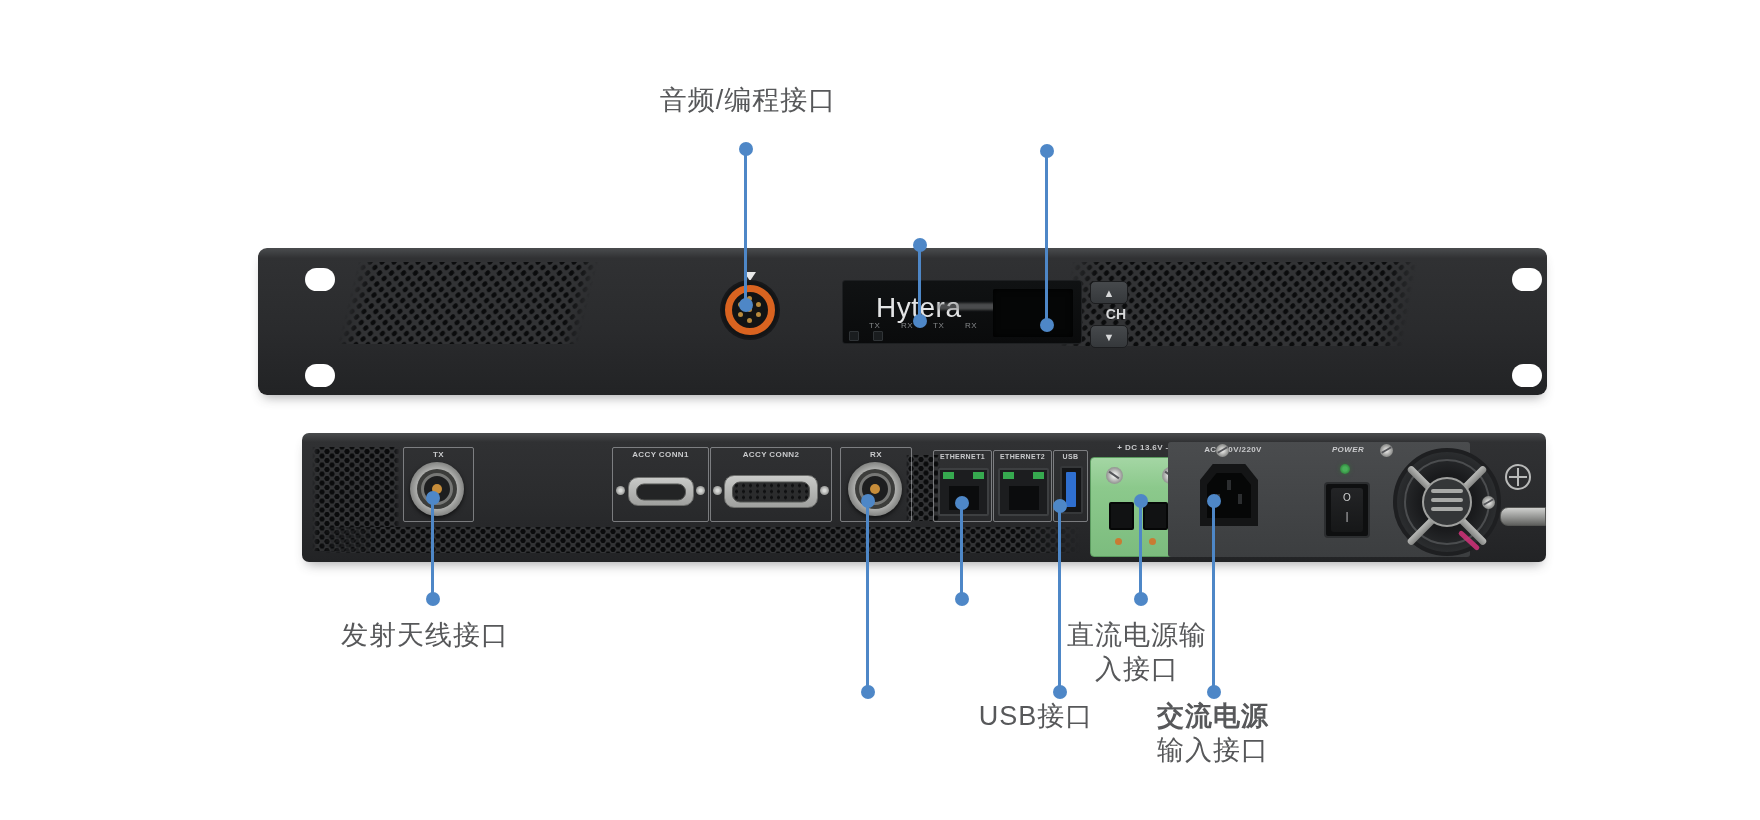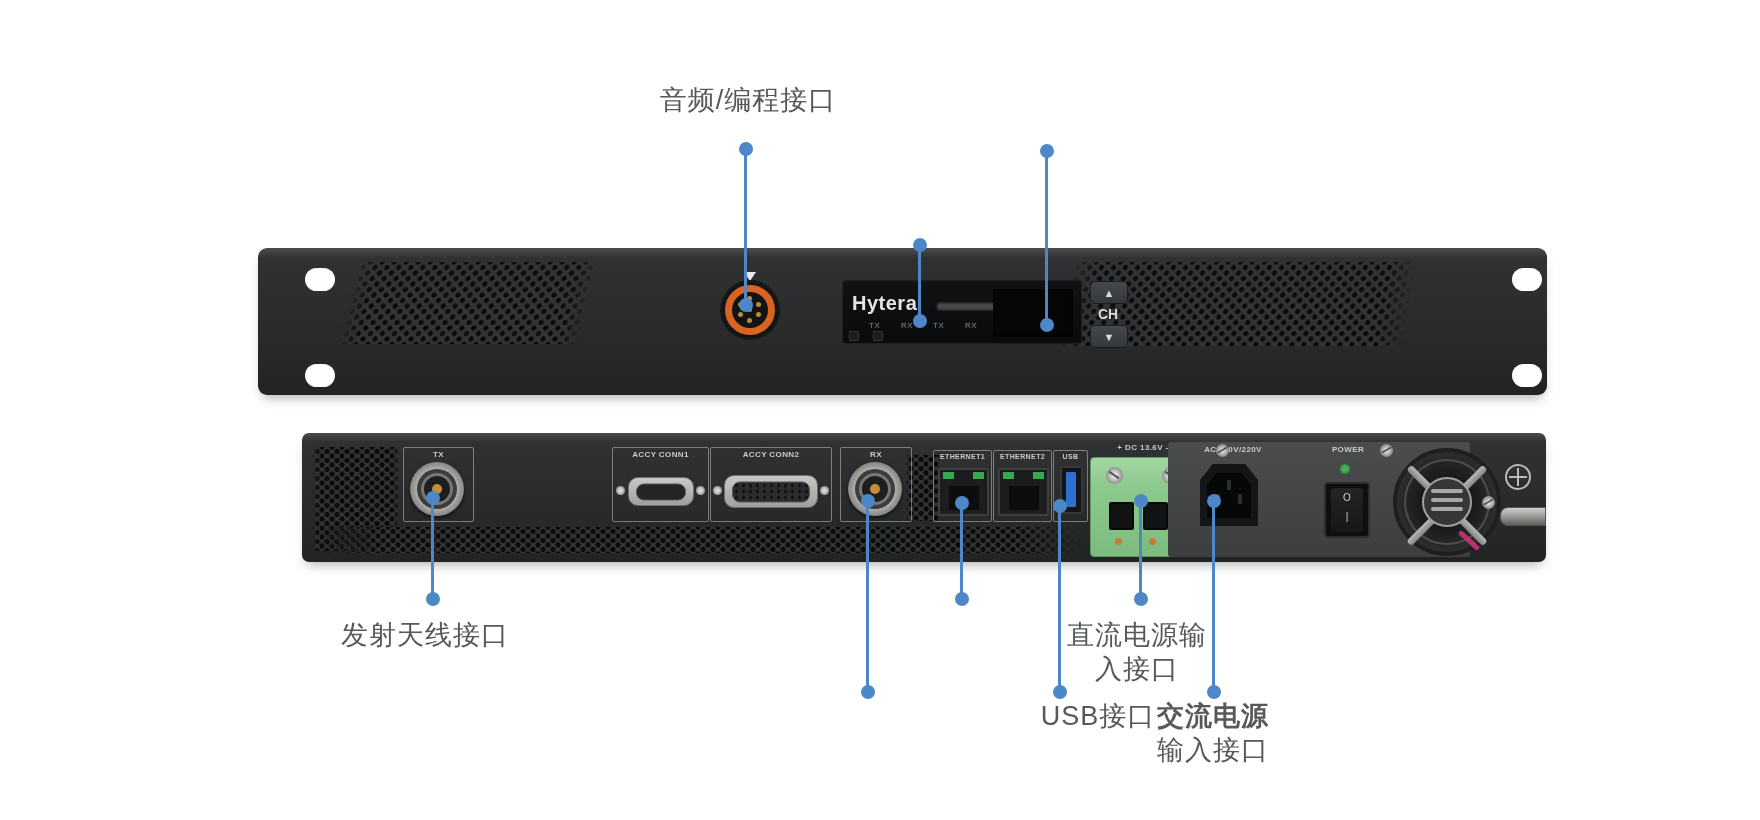--- a/index.html
+++ b/index.html
@@ -37,31 +37,31 @@
   .vents.small{background-size:10px 9px;background-position:0 0,5px 4.5px;}
   
   .bezel{position:absolute;border-radius:50%;background:#17181a;}
   .aux-conn{position:absolute;border-radius:50%;background:#121314;border:7px solid #D96320;box-shadow:0 0 0 3px #141516;}
   .aux-pin{position:absolute;width:5px;height:5px;border-radius:50%;background:#b98a3c;}
   .aux-mark{position:absolute;width:0;height:0;border-left:6px solid transparent;border-right:6px solid transparent;border-top:9px solid #e8e8e8;}
   .display{
     position:absolute;background:linear-gradient(180deg,#101213 0%,#0a0b0c 100%);
     border:1px solid #1e2022;border-radius:3px;
   }
-  .logo{position:absolute;font-size:20px;font-weight:bold;color:#e3e4e5;letter-spacing:.5px;}
+  .logo{position:absolute;font-size:28px;font-weight:normal;color:#e3e4e5;letter-spacing:.5px;margin-left:24px;}
   .tagline-blur{position:absolute;height:7px;background:#7c7d7f;opacity:.55;border-radius:3px;filter:blur(1.2px);}
   .ind-label{position:absolute;font-size:8px;color:#85878a;letter-spacing:.5px;}
   .led-sq{position:absolute;width:8px;height:8px;background:#1a1d1f;border:1px solid #303437;border-radius:1px;}
   .seg-window{position:absolute;background:#050606;border-radius:2px;box-shadow:inset 0 0 6px #000;}
   .ch-btn{
     position:absolute;width:36px;height:21px;background:linear-gradient(180deg,#46494c,#35383b);
     border:1px solid #1c1d1f;border-radius:5px;color:#d8d9da;font-size:11px;
     display:flex;align-items:center;justify-content:center;
   }
-  .ch-label{position:absolute;width:36px;text-align:center;font-size:14px;font-weight:bold;color:#d8d9da;}
+  .ch-label{position:absolute;width:36px;text-align:right;font-size:14px;font-weight:bold;color:#d8d9da;}
   
   .pbox{position:absolute;border:1px solid rgba(190,192,194,.55);border-radius:2px;}
   .pbox-label{
     position:absolute;top:2px;left:0;width:100%;text-align:center;
     font-size:8px;font-weight:bold;color:#c9cacc;letter-spacing:.4px;white-space:nowrap;
   }
   .ncon{position:absolute;border-radius:50%;background:radial-gradient(circle,#8a8a88 0%,#d9dad8 35%,#9c9d9b 60%,#6f706e 80%,#4a4b49 100%);box-shadow:0 2px 4px rgba(0,0,0,.6);}
   .ncon .ring{position:absolute;left:50%;top:50%;transform:translate(-50%,-50%);border-radius:50%;background:radial-gradient(circle,#3a3b39 0%,#55565­4 60%,#2c2d2b 100%);background:#3c3d3b;}
   .ncon .ring2{position:absolute;left:50%;top:50%;transform:translate(-50%,-50%);border-radius:50%;background:#1d1e1f;border:3px solid #77787­6;border:3px solid #777876;}
   .ncon .pin{position:absolute;left:50%;top:50%;transform:translate(-50%,-50%);width:10px;height:10px;border-radius:50%;background:#c78d3a;}
@@ -238,21 +238,21 @@
       <span class="dc-screw" style="left:15px;top:9px;"></span>
       <span class="dc-screw" style="left:71px;top:9px;"></span>
       <span class="dc-sock" style="left:18px;top:44px;"></span>
       <span class="dc-sock" style="left:52px;top:44px;"></span>
       <span class="dc-contact" style="left:24px;top:80px;"></span>
       <span class="dc-contact" style="left:58px;top:80px;"></span>
     </div>
 
     <div class="psu" style="left:866px;top:9px;width:302px;height:115px;">
       <div class="pbox-label" style="left:0px;top:3px;width:130px;font-size:8px;">AC  110V/220V</div>
-      <div class="pbox-label" style="left:150px;top:3px;width:60px;font-size:8px;">POWER</div>
+      <div class="pbox-label" style="left:150px;top:3px;width:60px;font-size:8px;font-style:italic;">POWER</div>
 
       <div class="acinlet" style="left:32px;top:22px;width:58px;height:62px;">
         <div class="face"></div>
         <span class="pin" style="left:16px;top:30px;"></span>
         <span class="pin" style="left:38px;top:30px;"></span>
         <span class="pin" style="left:27px;top:16px;"></span>
       </div>
 
       <span class="led" style="left:172px;top:22px;"></span>
 
@@ -304,17 +304,17 @@
       <span class="dot bot"></span>
   </div>
   <div class="leader" style="left:1212px;top:500px;height:193px;">
     <span class="dot top"></span>
       <span class="dot bot"></span>
   </div>
 
   <div class="ann" style="left:275px;top:617px;">发射天线接口</div>
   <div class="ann" style="left:987px;top:617px;">直流电源输</div>
   <div class="ann" style="left:987px;top:651px;">入接口</div>
-  <div class="ann" style="left:948px;top:698px;">USB接口</div>
+  <div class="ann" style="left:886px;top:698px;">USB接口</div>
   <div class="ann" style="left:1063px;top:698px;font-weight:bold;">交流电源</div>
   <div class="ann" style="left:1063px;top:732px;">输入接口</div>
 
 </div>
 
 </body></html>

